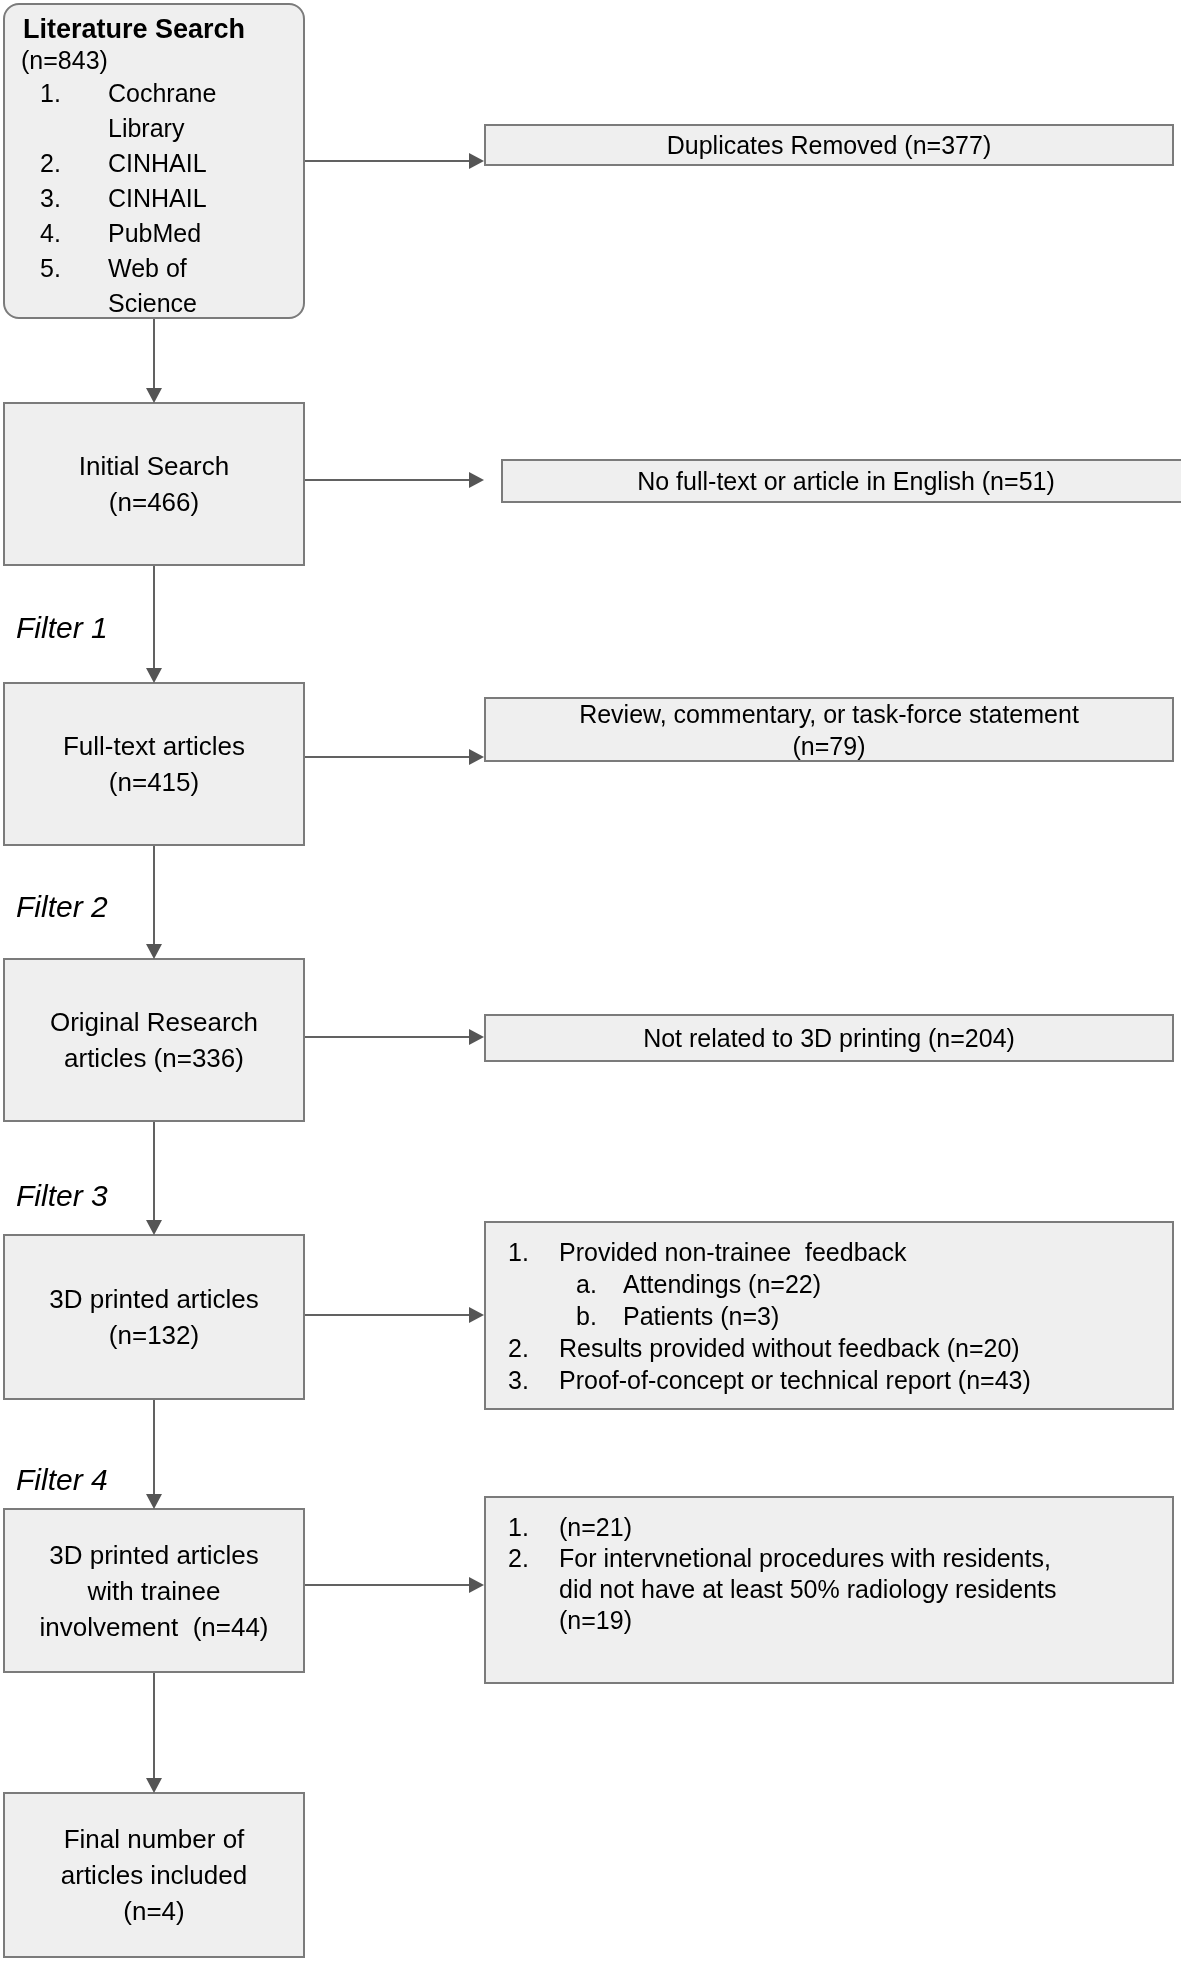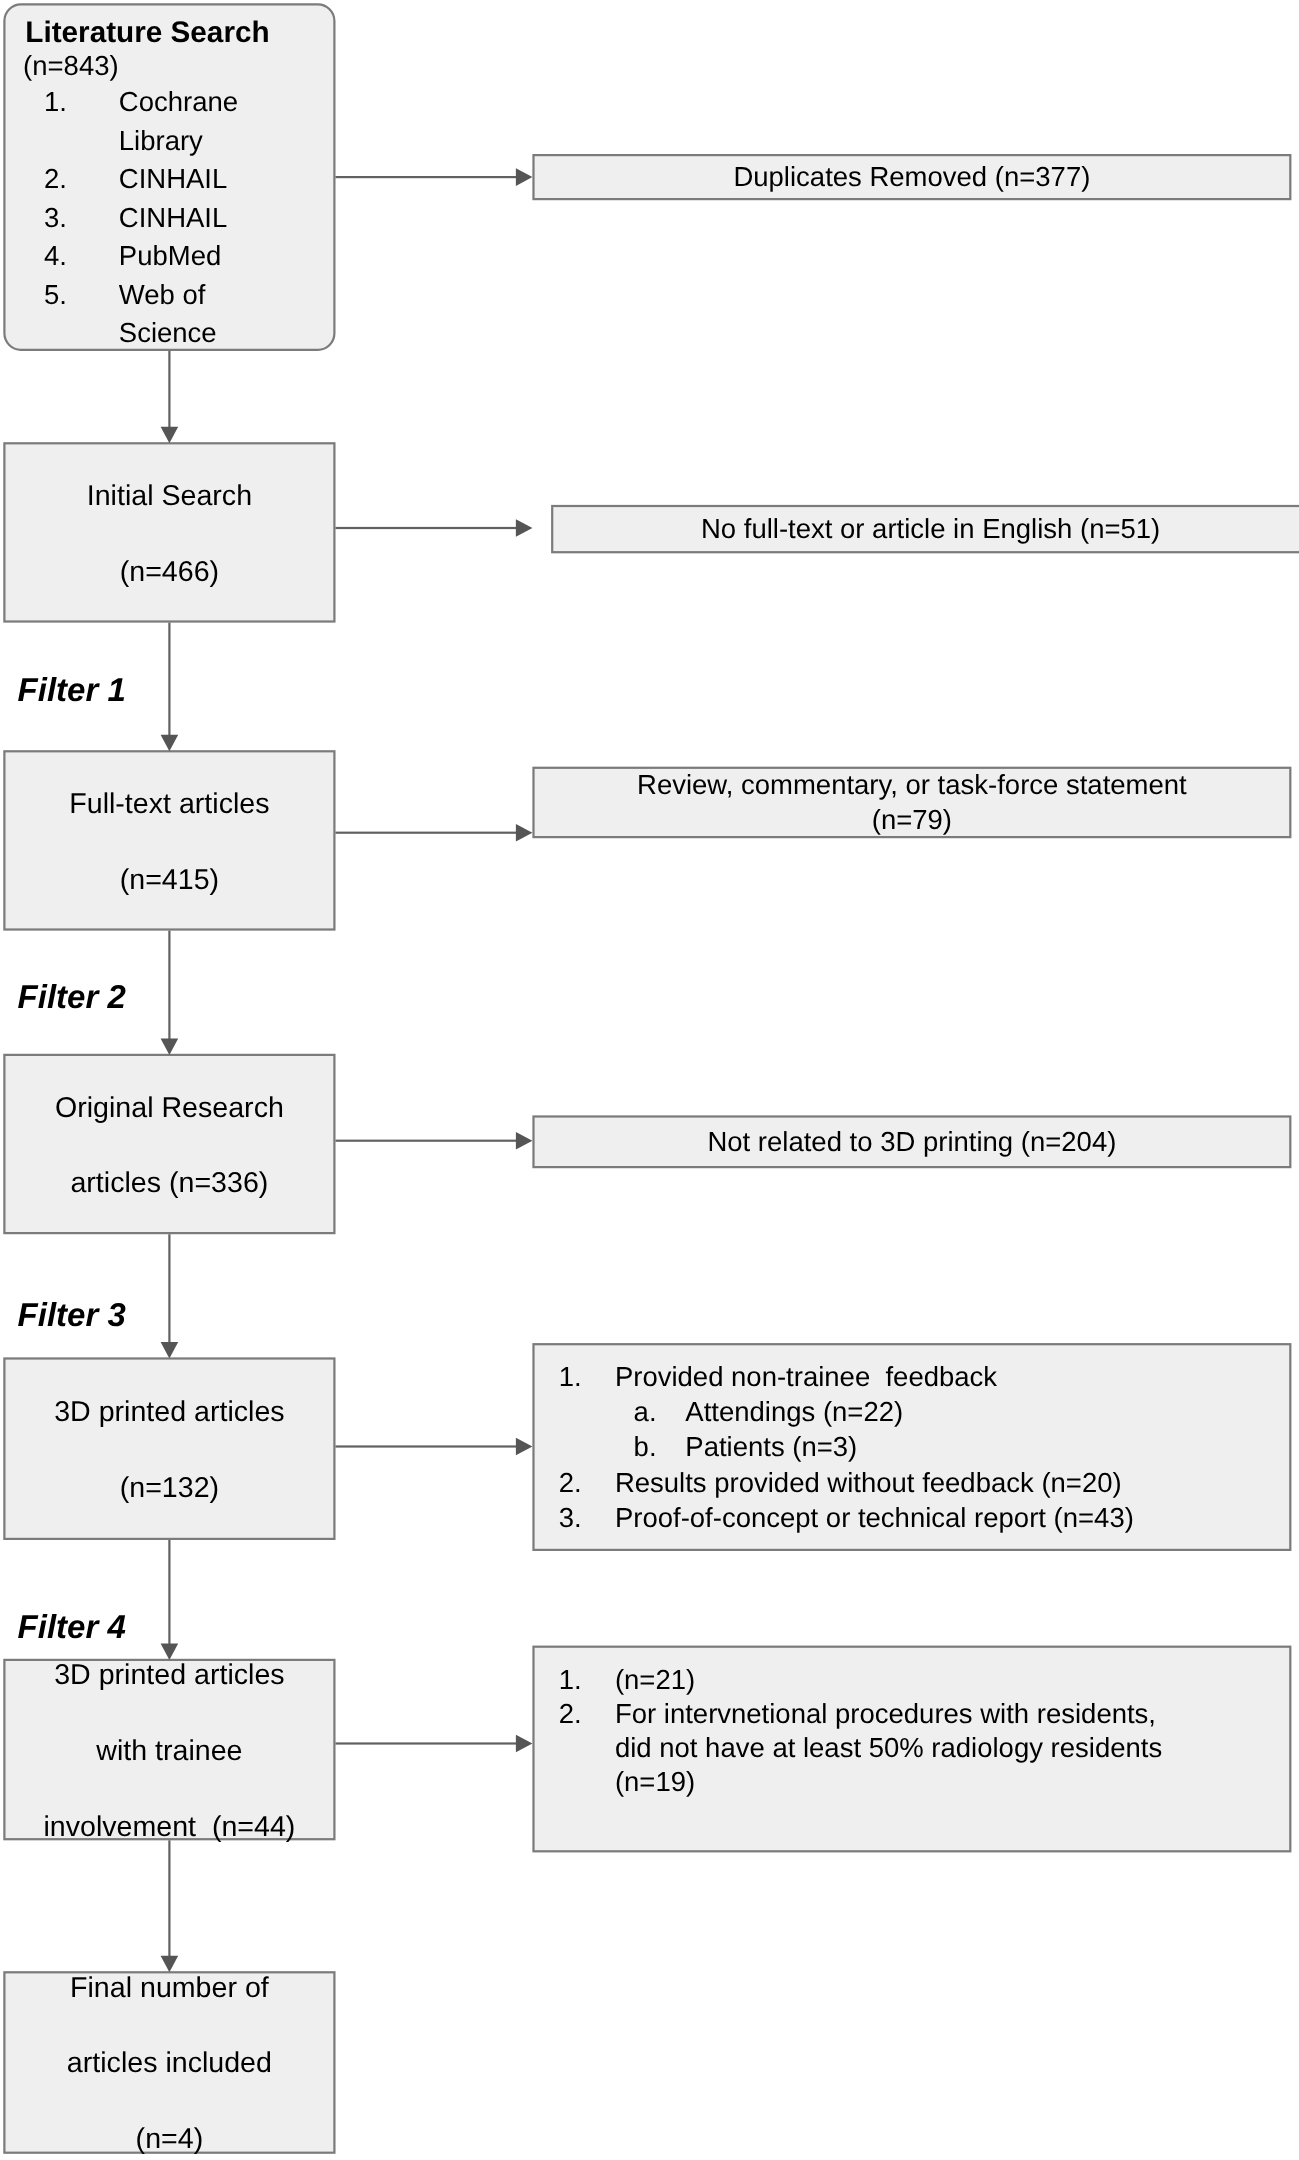--- a/index.html
+++ b/index.html
@@ -7,21 +7,21 @@
     position:relative; width:1181px; height:1964px; background:#ffffff;
     font-family:"Liberation Sans","DejaVu Sans",sans-serif; color:#000;
     overflow:hidden;
   }
   .box {
     position:absolute; background:#efefef; border:2px solid #7b7b7b;
     box-sizing:border-box;
   }
   .centerbox {
     display:flex; flex-direction:column; align-items:center; justify-content:center;
-    text-align:center; font-size:26px; line-height:36px;gap:33px;
+    text-align:center; font-size:26px; line-height:36px;
   }
   .rcenter {
     display:flex; flex-direction:column; align-items:center; justify-content:center;
     text-align:center; font-size:25px; line-height:32px;
   }
   
   .a-title { font-size:27px; font-weight:bold; padding:8px 0 0 18px; line-height:32px; }
   .a-sub   { font-size:25px; padding-left:16px; line-height:31px; }
   .lrow  { display:flex; line-height:35px; font-size:25px; }
   .lmark { padding-left:35px; width:68px; flex:0 0 auto; box-sizing:content-box; }
@@ -40,21 +40,21 @@
     position:absolute; width:0; height:0; left:146px;
     border-left:8px solid transparent; border-right:8px solid transparent;
     border-top:15px solid #555;
   }
   .head-right {
     position:absolute; width:0; height:0; left:469px;
     border-top:8px solid transparent; border-bottom:8px solid transparent;
     border-left:15px solid #555;
   }
   .filter {
-    position:absolute; left:16px; font-size:30px; font-style:italic; font-weight:bold;
+    position:absolute; left:16px; font-size:30px; font-style:italic; font-weight:normal;
     line-height:32px;
   }
 </style>
 </head>
 <body>
 
 <div class="canvas">
 
   <div class="box" style="left:3px; top:3px; width:302px; height:316px;border-radius:16px;">
     <div class="a-title">Literature Search</div>
@@ -120,21 +120,21 @@
     <div>with trainee</div>
     <div>involvement&nbsp; (n=44)</div>
   </div>
 
   <div class="box centerbox" style="left:3px; top:1792px; width:302px; height:166px;">
     <div>Final number of</div>
     <div>articles included</div>
     <div>(n=4)</div>
   </div>
 
-  <div class="box rcenter" style="left:484px; top:140px; width:690px; height:42px;">
+  <div class="box rcenter" style="left:484px; top:124px; width:690px; height:42px;">
     <div>Duplicates Removed (n=377)</div>
   </div>
 
   <div class="box rcenter" style="left:484px; top:459px; width:690px; height:44px;margin-left:17px;">
     <div>No full-text or article in English (n=51)</div>
   </div>
 
   <div class="box rcenter" style="left:484px; top:697px; width:690px; height:65px;">
     <div>Review, commentary, or task-force statement</div>
     <div>(n=79)</div>

